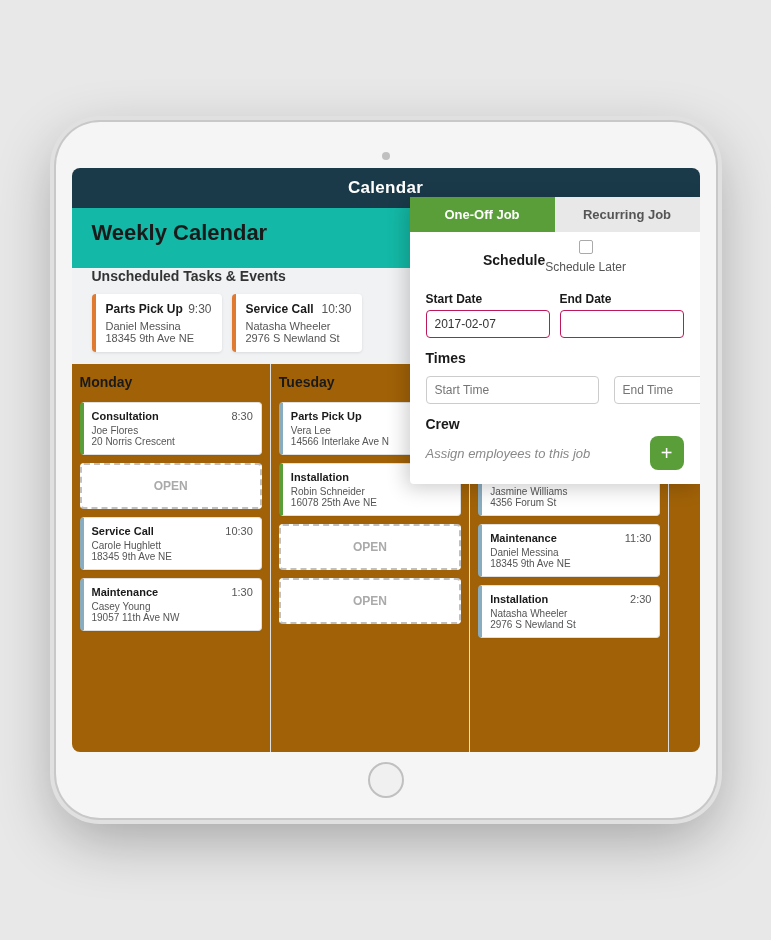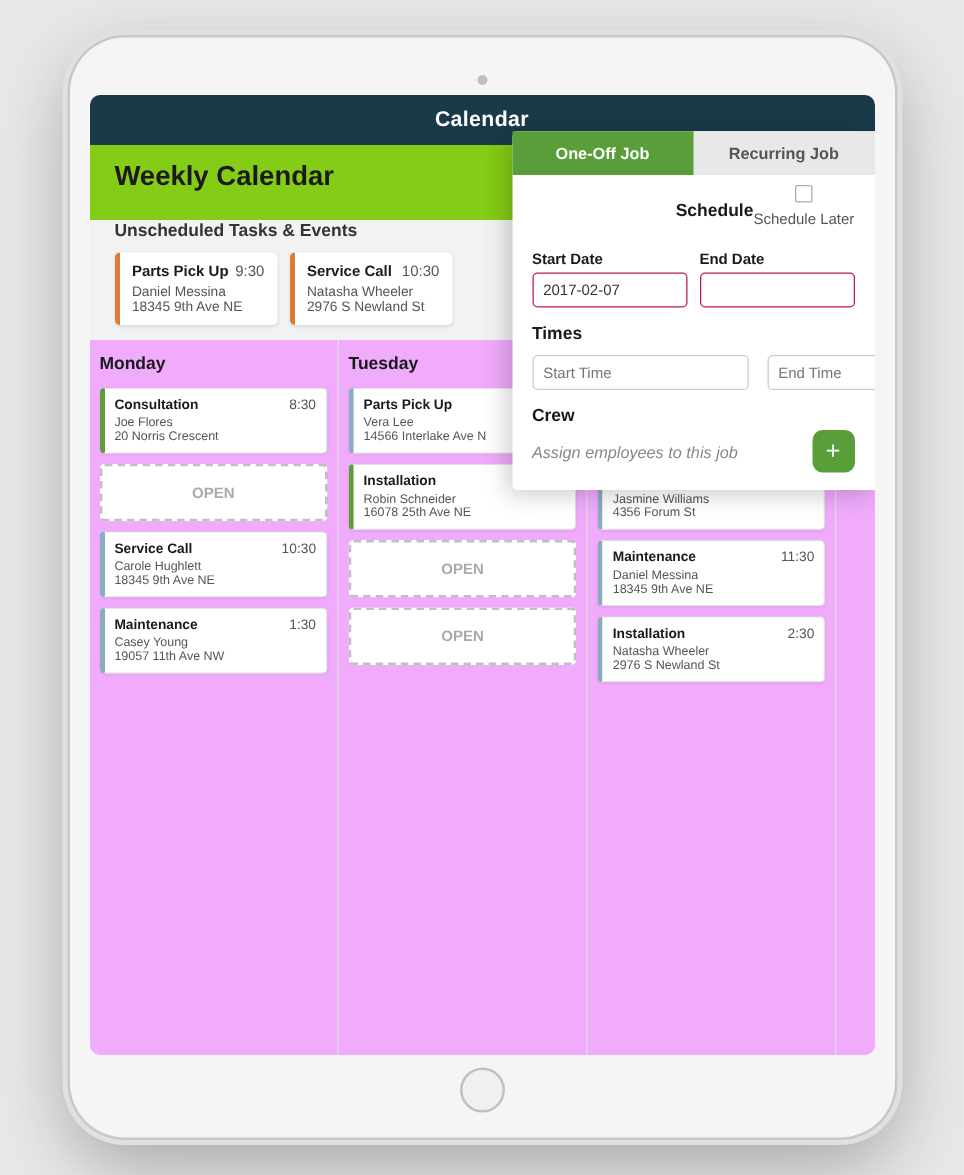--- a/index.html
+++ b/index.html
@@ -7,21 +7,21 @@
       background: #e8e8e8;
       display: flex;
       justify-content: center;
       align-items: center;
       min-height: 100vh;
       font-family: -apple-system, BlinkMacSystemFont, 'Segoe UI', Helvetica, Arial, sans-serif;
     }
 
     .ipad-frame {
       width: 660px;
-      height: 880px;
+      height: 696px;
       background: #f5f5f5;
       border-radius: 44px;
       box-shadow: 0 0 0 2px #c8c8c8, 0 0 0 6px #e0e0e0, 0 20px 60px rgba(0,0,0,0.3);
       position: relative;
       display: flex;
       flex-direction: column;
       align-items: center;
       padding: 30px 16px 20px;
     }
 
@@ -66,21 +66,21 @@
 
     .app-body {
       flex: 1;
       overflow: hidden;
       background: #f0f2f4;
       display: flex;
       flex-direction: column;
     }
 
     .weekly-header {
-      background: #84cc16;
+      background: #14b8a6;
       padding: 12px 20px 8px;
     }
 
     .weekly-title {
       font-size: 22px;
       font-weight: 700;
       color: #1a1a1a;
       margin-bottom: 14px;
     }
 
@@ -136,21 +136,21 @@
     .task-card-address {
       font-size: 11px;
       color: #555;
     }
 
     
     .calendar-grid {
       flex: 1;
       display: flex;
       overflow: hidden;
-      background: #f0abfc;
+      background: #a16207;
     }
 
     .calendar-column {
       flex: 1;
       border-right: 1px solid #e0e0e0;
       padding: 10px 8px;
       display: flex;
       flex-direction: column;
       gap: 8px;
       overflow: hidden;
@@ -525,21 +525,21 @@
       <div class="panel-tabs">
         <div class="panel-tab active">
           <span>One-Off Job</span>
         </div>
         <div class="panel-tab inactive">
           <span>Recurring Job</span>
         </div>
       </div>
       <div class="panel-body">
 
-        <div style="display:flex; justify-content:flex-end; align-items:center; margin-bottom:8px;">
+        <div style="display:flex; justify-content:center; align-items:center; margin-bottom:8px;">
           <div class="panel-section-title">Schedule</div>
           <div class="schedule-later-row">
             <div class="schedule-later-checkbox"></div>
             <span class="schedule-later-label">Schedule Later</span>
           </div>
         </div>
 
         <div class="date-row">
           <div class="date-col">
             <div class="date-label">Start Date</div>

